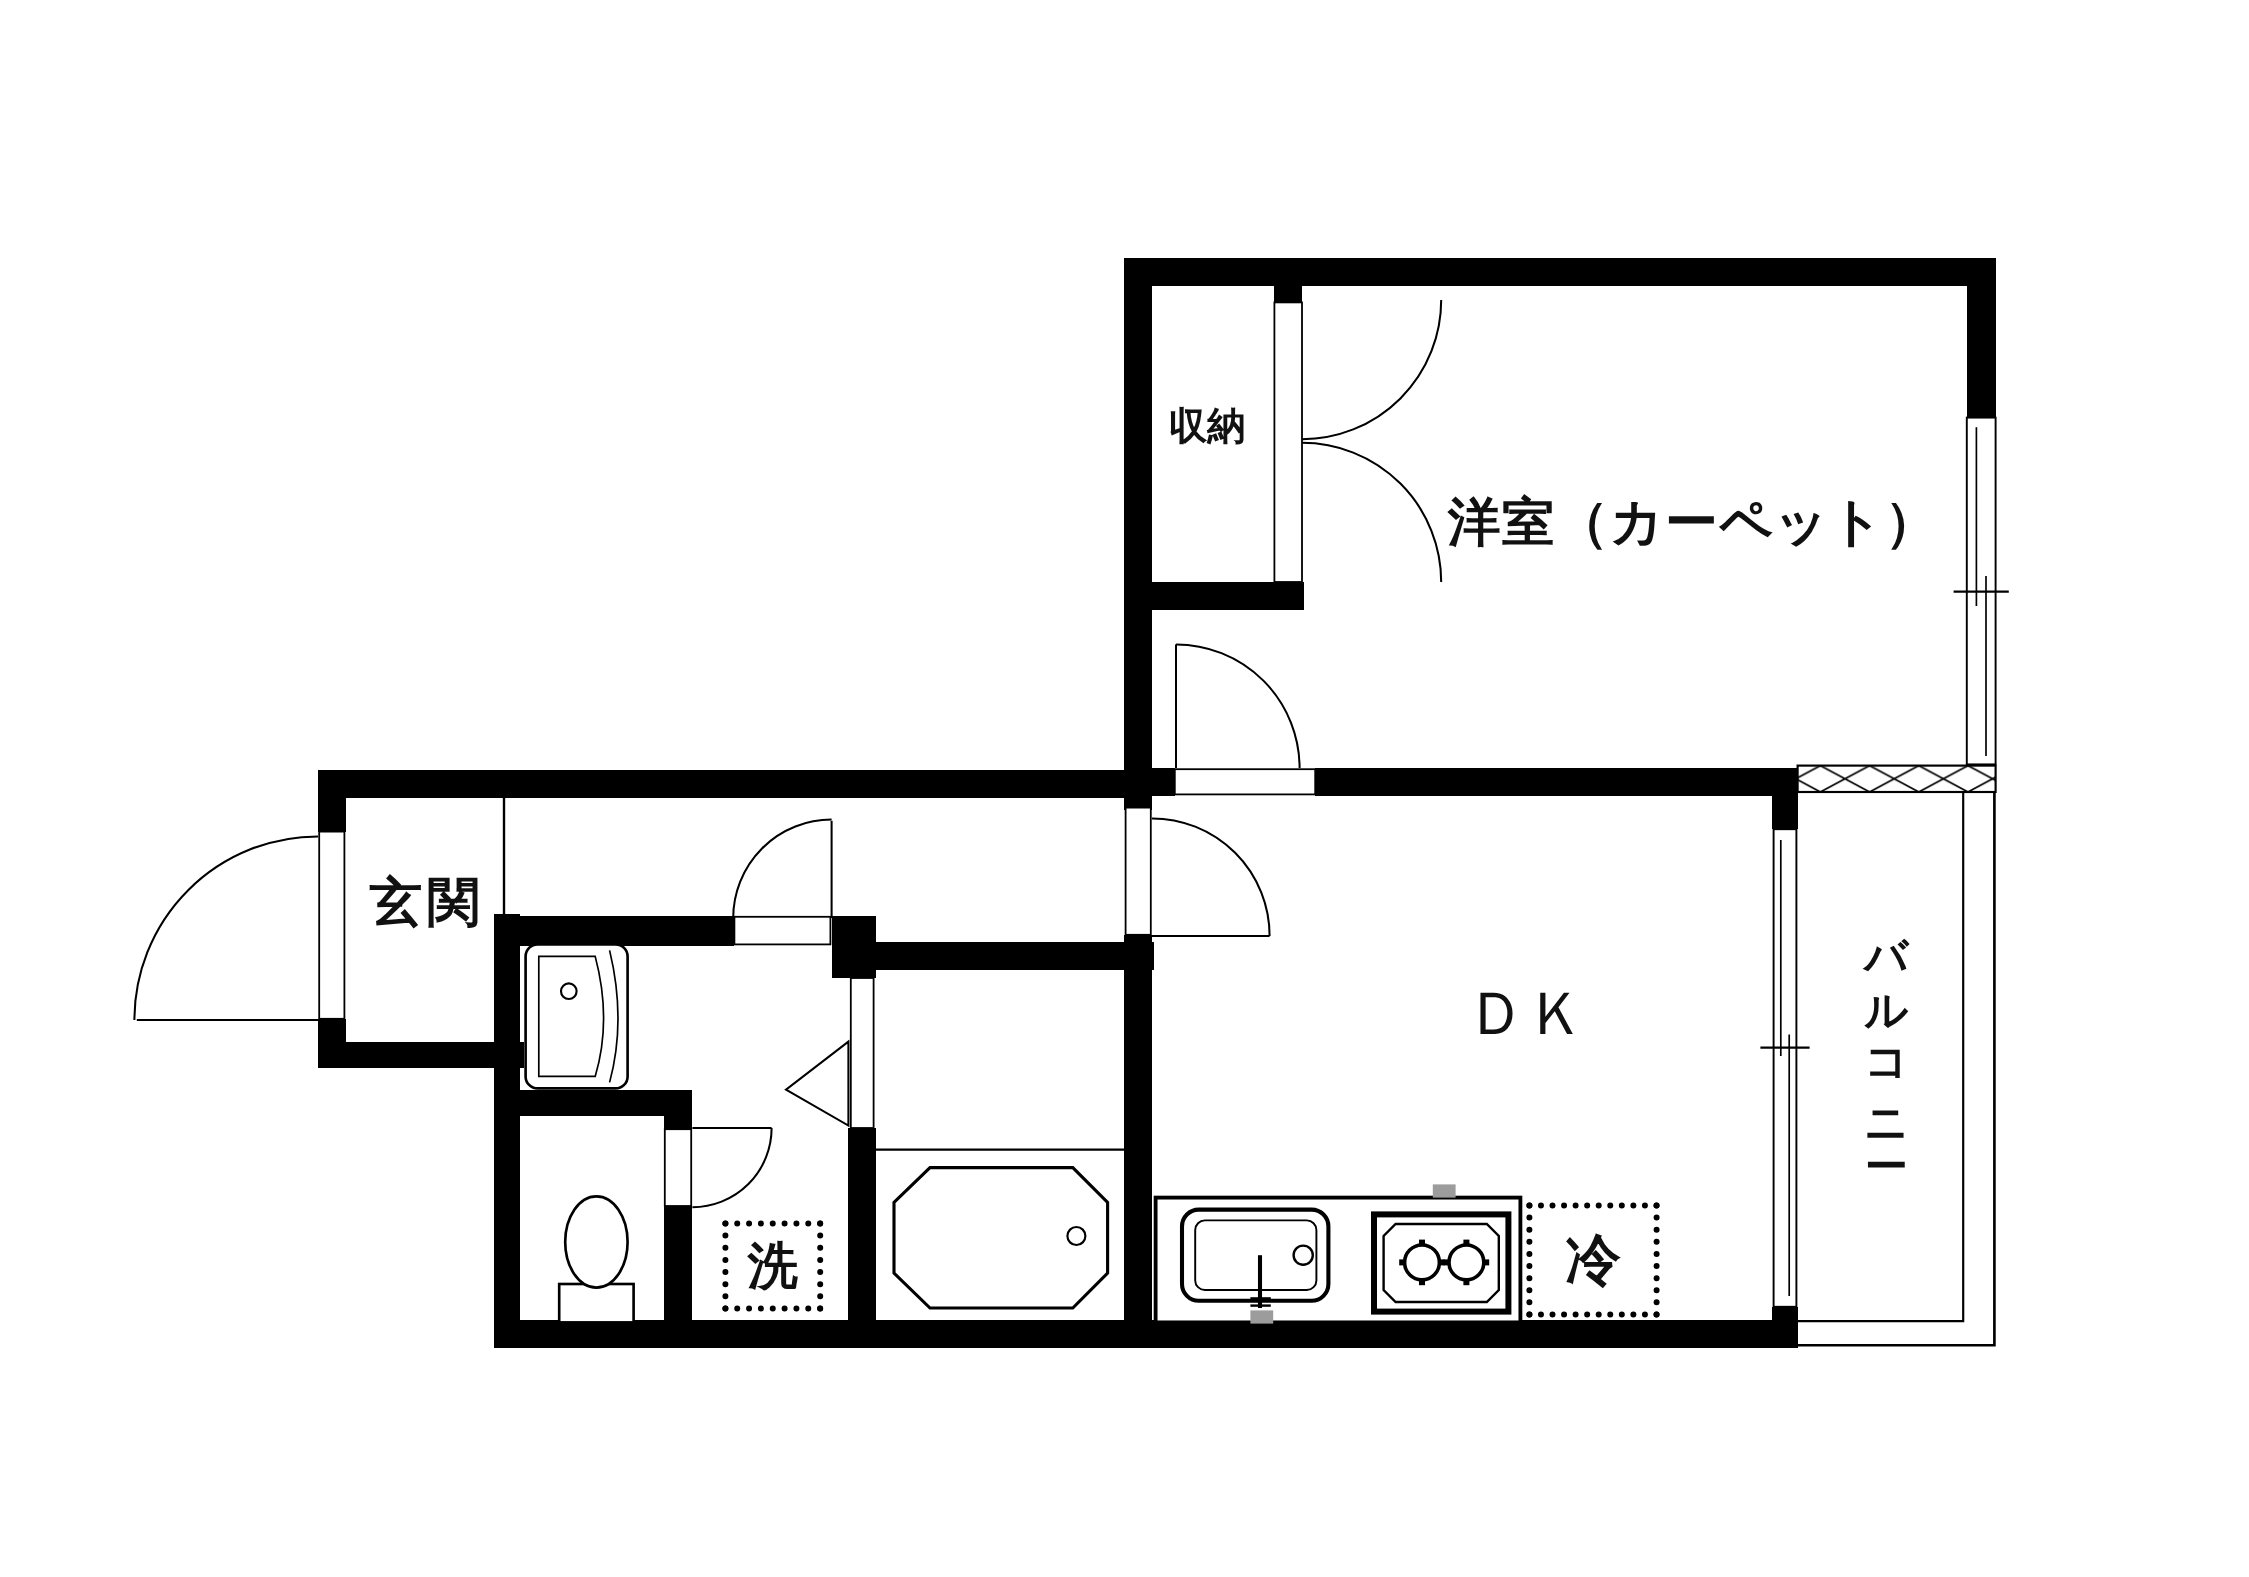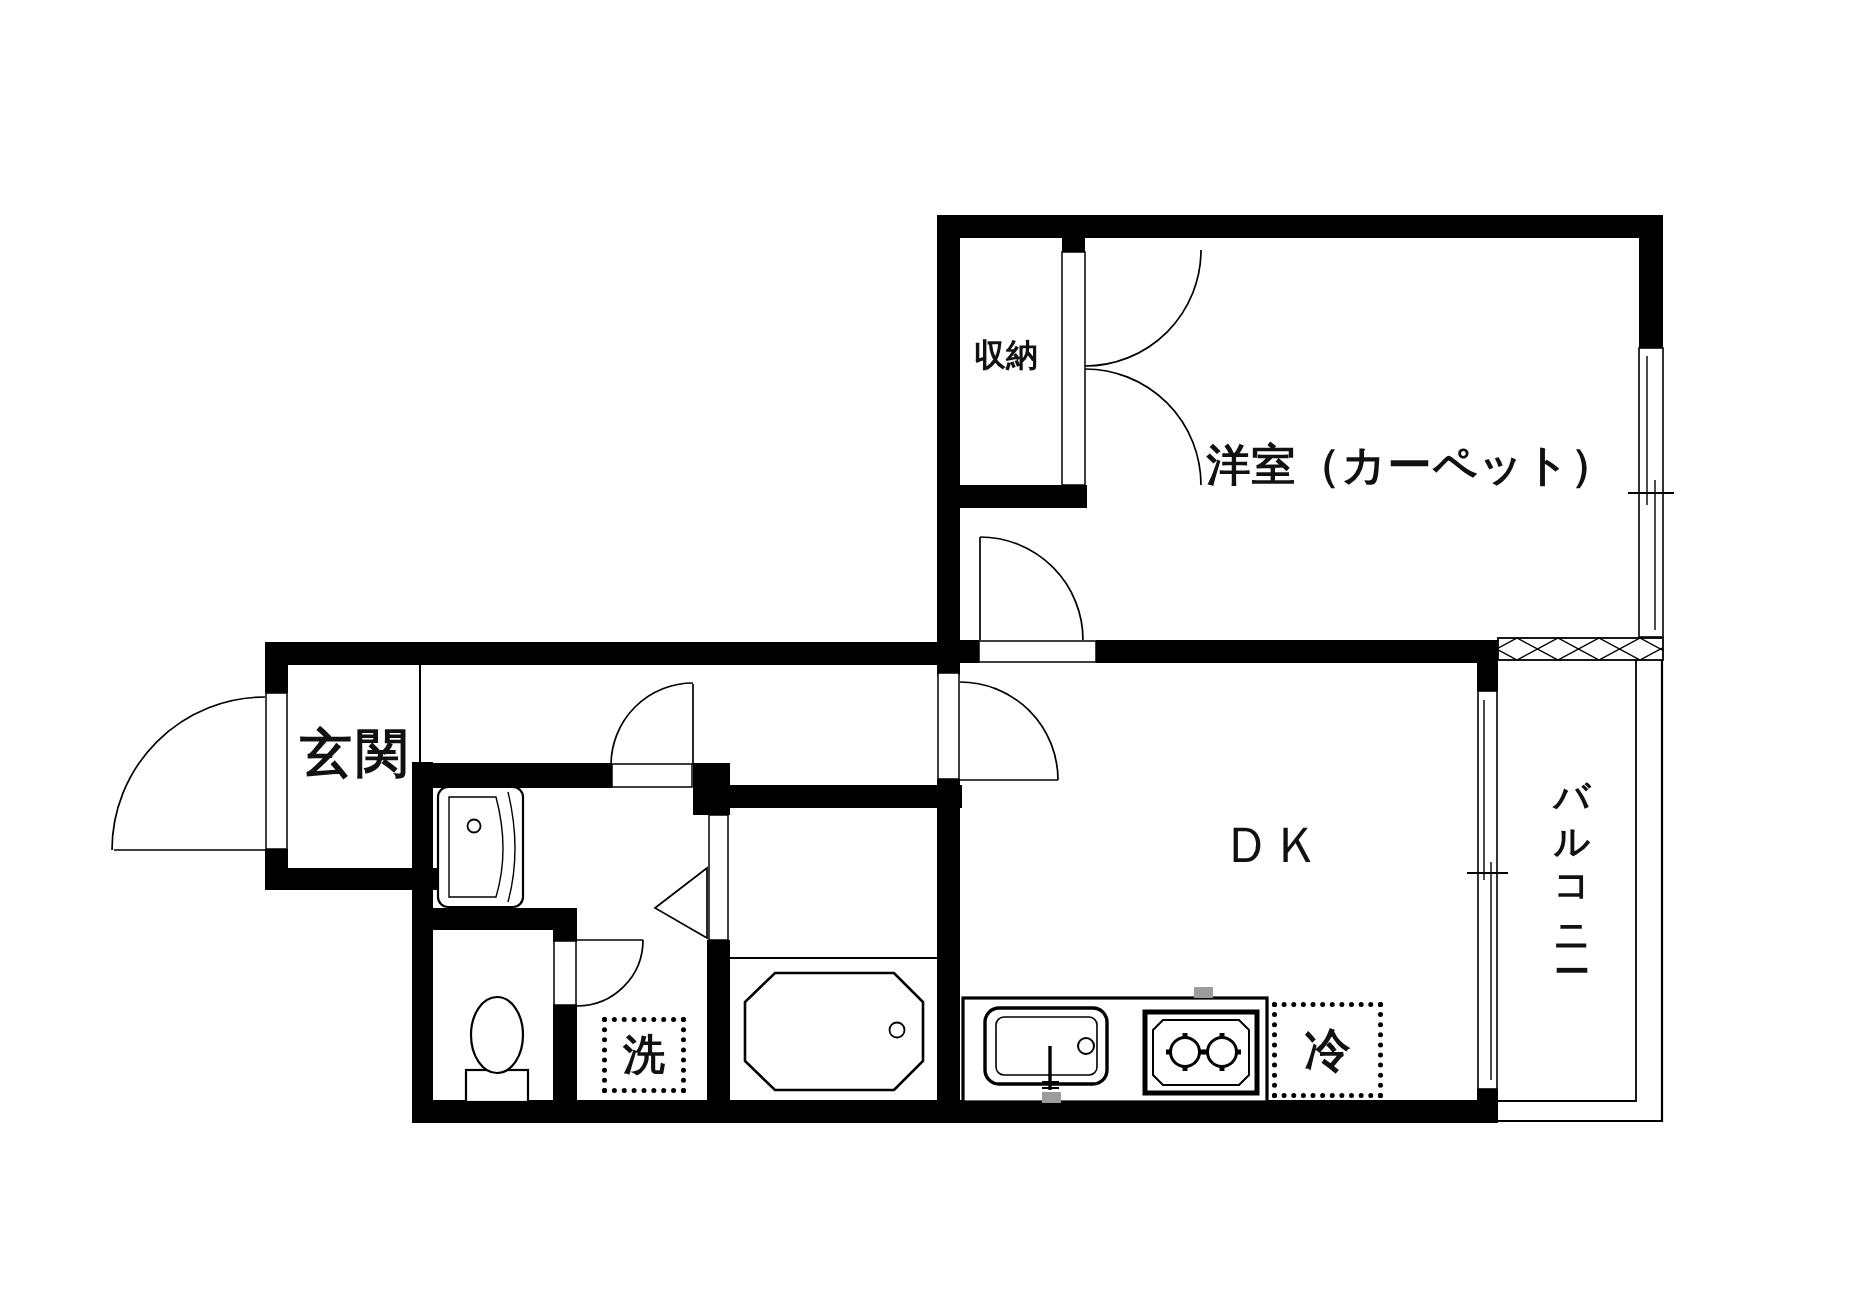--- a/index.html
+++ b/index.html
@@ -2,22 +2,22 @@
 <html><head>
 <meta charset="utf-8">
 <style>
   html,body{margin:0;padding:0;background:#ffffff;}
   #canvas{position:relative;width:1874px;height:1314px;background:#fff;overflow:hidden;
           font-family:"Liberation Sans","DejaVu Sans",sans-serif;}
   #plan-svg{position:absolute;left:0;top:0;}
   .label{position:absolute;transform:translate(-50%,-50%);color:#111;font-weight:600;
          white-space:nowrap;line-height:1;}
   .label-storage{font-size:32px;}
-  .label-western{font-size:44px;letter-spacing:1px;margin-top:29px;}
-  .label-entrance{font-size:52px;letter-spacing:4px;}
+  .label-western{font-size:44px;letter-spacing:1px;}
+  .label-entrance{font-size:44px;letter-spacing:4px;}
   .label-dk{font-size:50px;font-weight:500;}
   .label-balcony{font-size:36px;writing-mode:vertical-rl;text-orientation:mixed;
                  letter-spacing:8px;transform:translate(-50%,-50%);}
   .dotted-box{position:absolute;box-sizing:border-box;border:5px dotted #000;background:#fff;
               display:flex;align-items:center;justify-content:center;}
   .box-washer{left:602px;top:1017px;width:84px;height:76px;}
   .box-washer .label-inner{font-size:42px;}
   .box-fridge{left:1272px;top:1002px;width:111px;height:96px;}
   .box-fridge .label-inner{font-size:46px;}
   .label-inner{color:#111;font-weight:600;line-height:1;}

